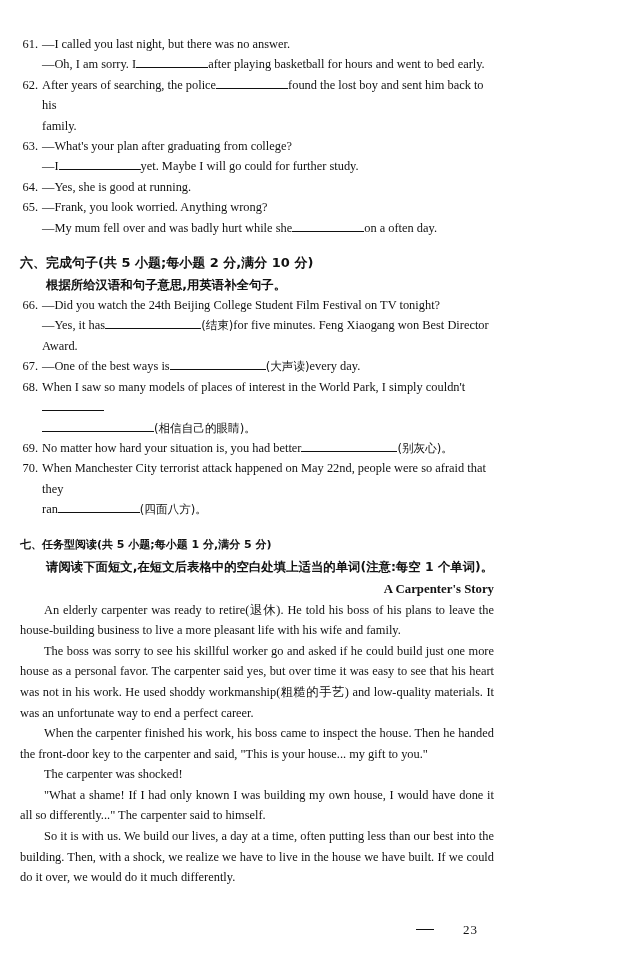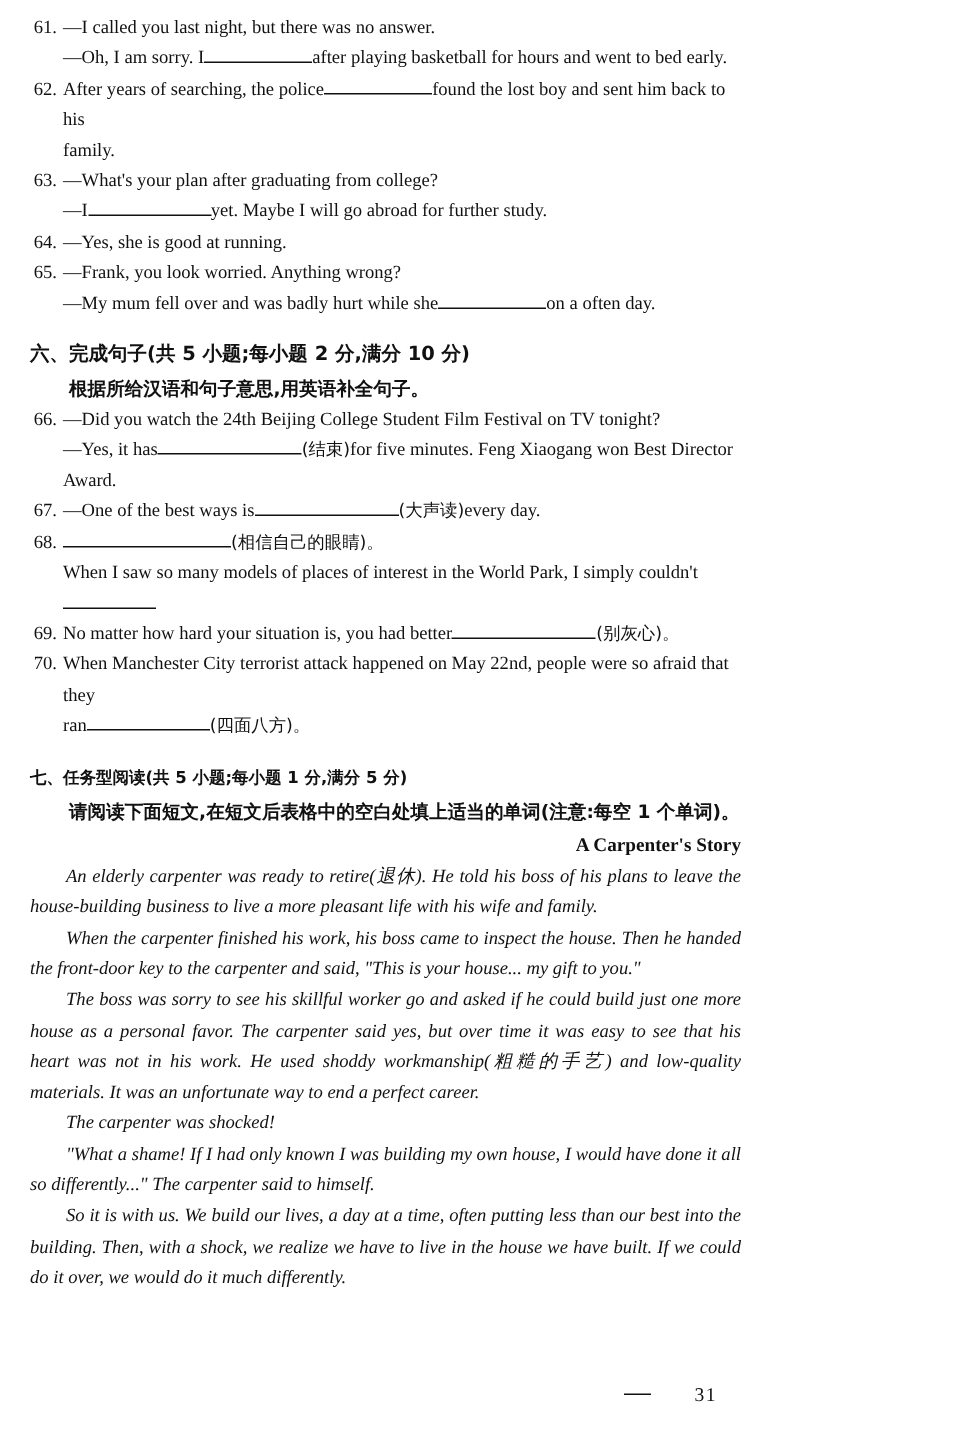--- a/index.html
+++ b/index.html
@@ -12,21 +12,21 @@
     height: 960px;
     font-family: "Liberation Serif", serif;
     color: #111111;
     position: relative;
     overflow: hidden;
   }
   .page {
     position: relative;
     width: 520px;
     height: 960px;
-    padding: 8px 26px 0 20px;
+    padding: 34px 26px 0 20px;
     box-sizing: border-box;
   }
   .num-item {
     display: flex;
     align-items: flex-start;
     margin-bottom: 0;
   }
   .num {
     width: 22px;
     flex: 0 0 22px;
@@ -71,21 +71,20 @@
     line-height: 21px;
     margin-top: 2px;
   }
   .para {
     font-size: 12.4px;
     line-height: 20.6px;
     text-align: justify;
     text-justify: inter-word;
     text-indent: 24px;
     margin: 0;
-    font-style: italic;
   }
   .page-num {
     position: absolute;
     bottom: 22px;
     right: 42px;
     font-size: 13px;
     letter-spacing: 1px;
   }
   .dash-l {
     position: absolute;
@@ -120,21 +119,21 @@
       </div>
       <div>family.</div>
     </div>
   </div>
 
   <div class="num-item">
     <div class="num">63.</div>
     <div class="body-txt">
       <div>—What's your plan after graduating from college?</div>
       <div>
-        <span>—I</span><span class="blank b80"></span><span>yet. Maybe I will go abroad for further study.</span>
+        <span>—I</span><span class="blank b80"></span><span>yet. Maybe I will go could for further study.</span>
       </div>
     </div>
   </div>
 
   <div class="num-item">
     <div class="num">64.</div>
     <div class="body-txt">
       <div>—Yes, she is good at running.</div>
     </div>
   </div>
@@ -168,24 +167,24 @@
       <div>
         <span>—One of the best ways is</span><span class="blank b90"></span><span class="cjk">(大声读)</span><span>every day.</span>
       </div>
     </div>
   </div>
 
   <div class="num-item">
     <div class="num">68.</div>
     <div class="body-txt">
       <div>
+        <span>When I saw so many models of places of interest in the World Park, I simply couldn't</span><span class="blank b60"></span>
+      </div>
+      <div>
         <span class="blank b110"></span><span class="cjk">(相信自己的眼睛)。</span>
-      </div>
-      <div>
-        <span>When I saw so many models of places of interest in the World Park, I simply couldn't</span><span class="blank b60"></span>
       </div>
     </div>
   </div>
 
   <div class="num-item">
     <div class="num">69.</div>
     <div class="body-txt">
       <div>
         <span>No matter how hard your situation is, you had better</span><span class="blank b90"></span><span class="cjk">(别灰心)。</span>
       </div>
@@ -201,21 +200,21 @@
       </div>
     </div>
   </div>
 
   <div class="section-head cjk" style="font-size:11px;">七、任务型阅读(共 5 小题;每小题 1 分,满分 5 分)</div>
   <div class="section-sub cjk" style="font-size:12.4px;">请阅读下面短文,在短文后表格中的空白处填上适当的单词(注意:每空 1 个单词)。</div>
 
   <div class="story-title">A Carpenter's Story</div>
 
   <p class="para">An elderly carpenter was ready to retire(退休). He told his boss of his plans to leave the house-building business to live a more pleasant life with his wife and family.</p>
+  <p class="para">The boss was sorry to see his skillful worker go and asked if he could build just one more house as a personal favor. The carpenter said yes, but over time it was easy to see that his heart was not in his work. He used shoddy workmanship(粗糙的手艺) and low-quality materials. It was an unfortunate way to end a perfect career.</p>
   <p class="para">When the carpenter finished his work, his boss came to inspect the house. Then he handed the front-door key to the carpenter and said, "This is your house... my gift to you."</p>
-  <p class="para">The boss was sorry to see his skillful worker go and asked if he could build just one more house as a personal favor. The carpenter said yes, but over time it was easy to see that his heart was not in his work. He used shoddy workmanship(粗糙的手艺) and low-quality materials. It was an unfortunate way to end a perfect career.</p>
   <p class="para">The carpenter was shocked!</p>
   <p class="para">"What a shame! If I had only known I was building my own house, I would have done it all so differently..." The carpenter said to himself.</p>
   <p class="para">So it is with us. We build our lives, a day at a time, often putting less than our best into the building. Then, with a shock, we realize we have to live in the house we have built. If we could do it over, we would do it much differently.</p>
 
   <div class="dash-l"></div>
-  <div class="page-num">31</div>
+  <div class="page-num">23</div>
 </div>
 
 </body></html>

